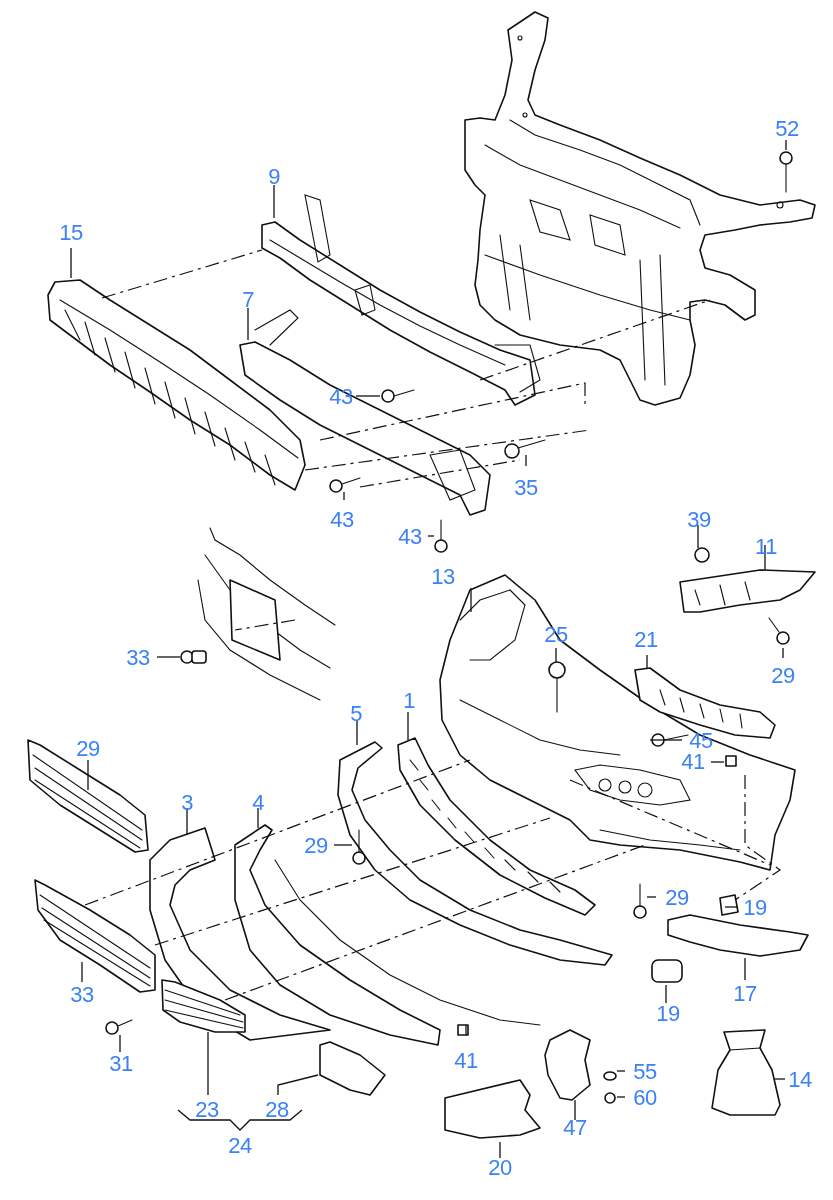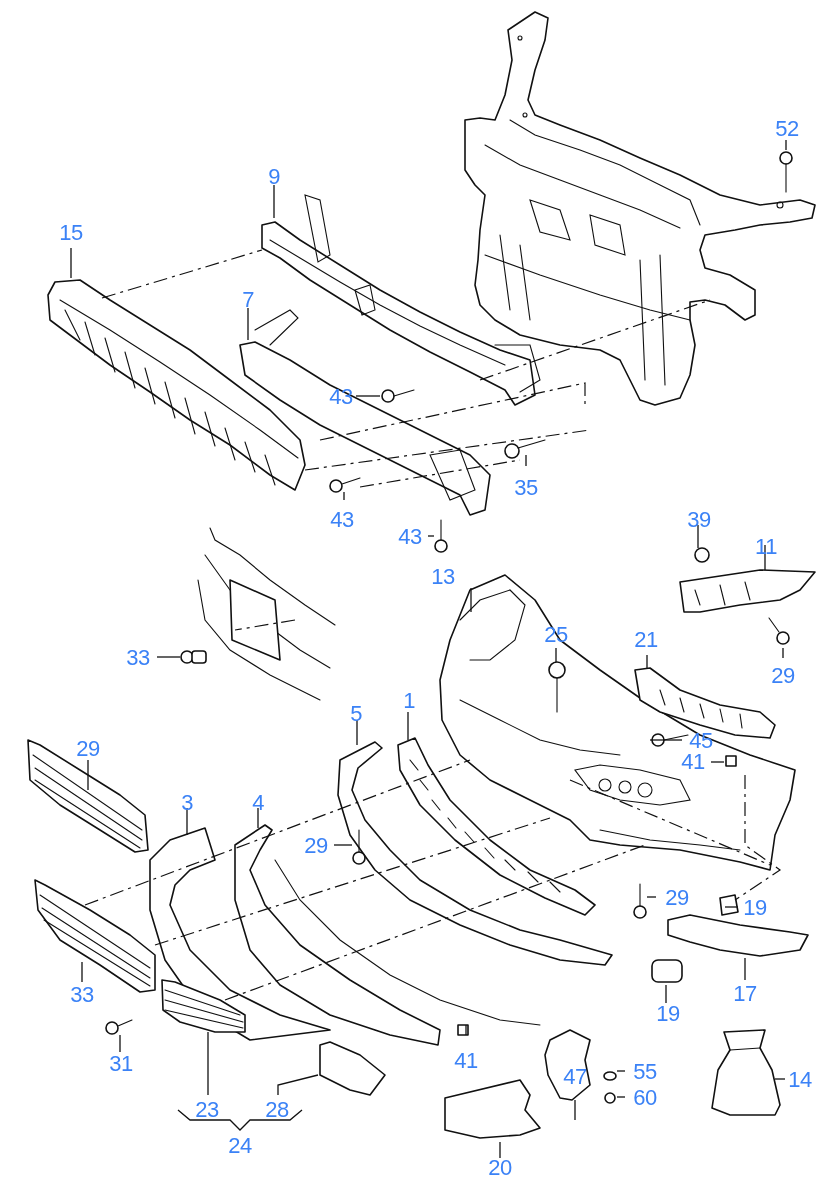--- a/index.html
+++ b/index.html
@@ -276,15 +276,15 @@
 <div class="label" style="left:82px;top:994px">33</div>
 <div class="label" style="left:745px;top:993px">17</div>
 <div class="label" style="left:668px;top:1013px">19</div>
 <div class="label" style="left:121px;top:1063px">31</div>
 <div class="label" style="left:466px;top:1060px">41</div>
 <div class="label" style="left:207px;top:1109px">23</div>
 <div class="label" style="left:277px;top:1109px">28</div>
 <div class="label" style="left:240px;top:1145px">24</div>
 <div class="label" style="left:645px;top:1071px">55</div>
 <div class="label" style="left:645px;top:1097px">60</div>
-<div class="label" style="left:575px;top:1076px">47</div>
+<div class="label" style="left:575px;top:1127px">47</div>
 <div class="label" style="left:500px;top:1167px">20</div>
 <div class="label" style="left:800px;top:1079px">14</div>
 
 </body></html>

